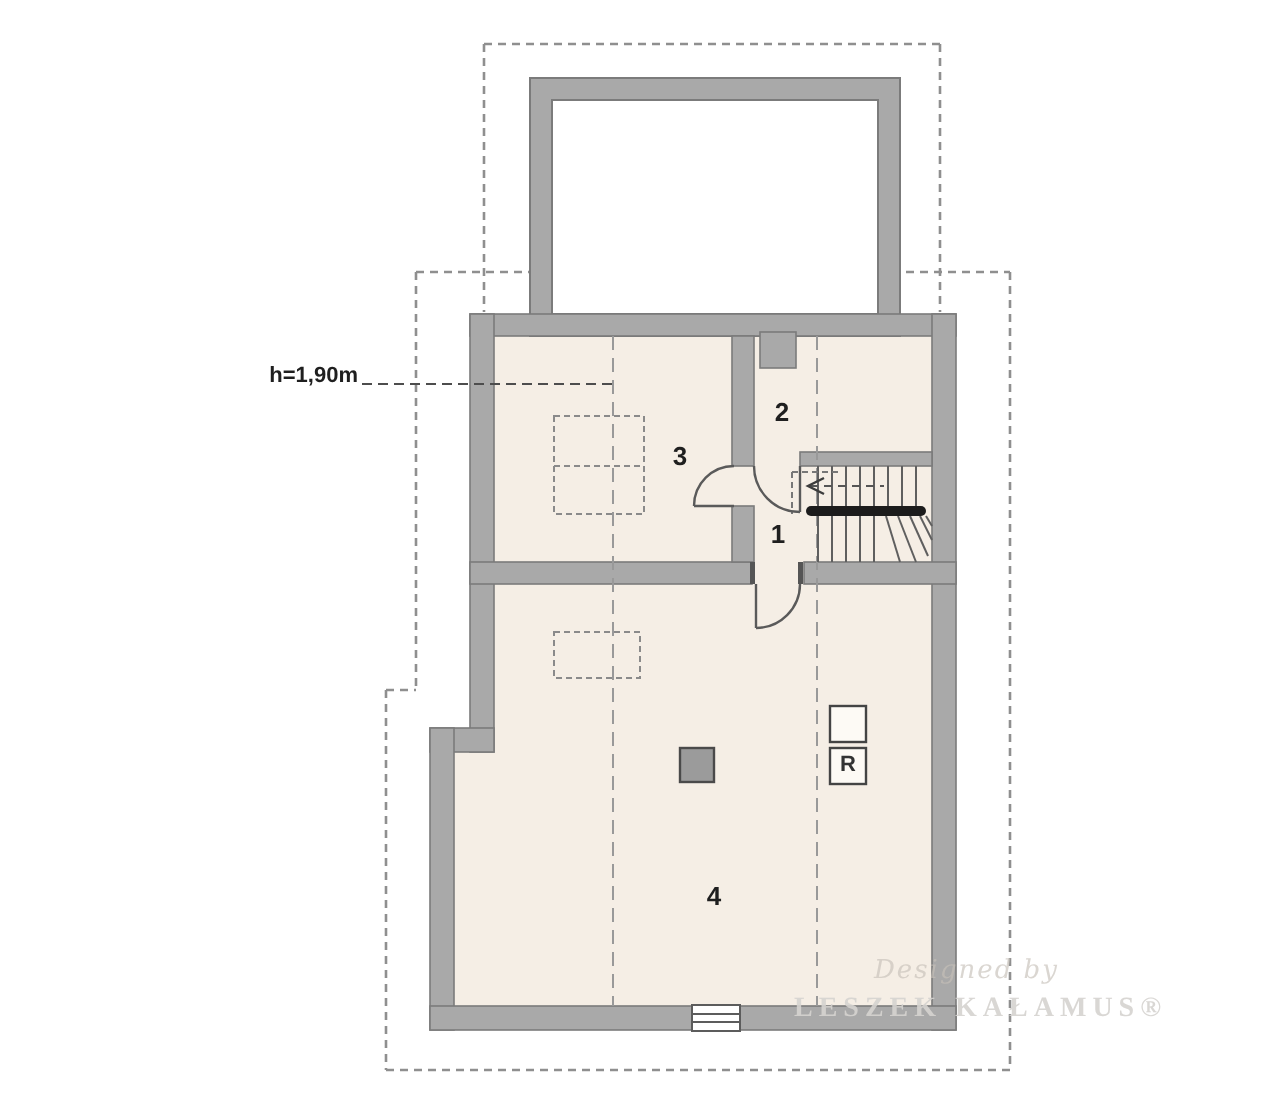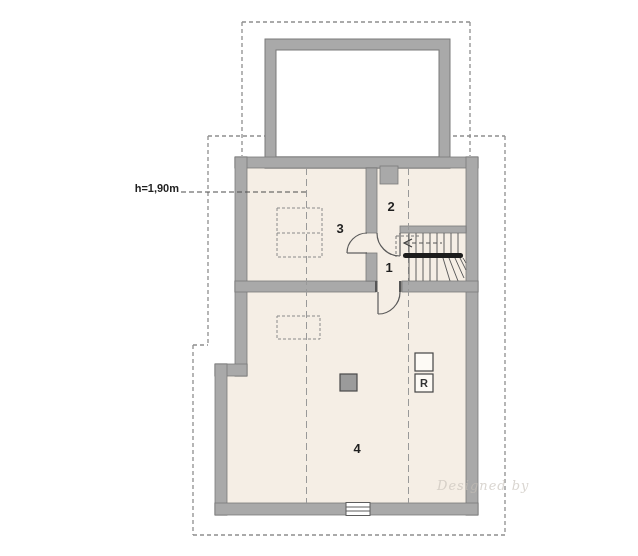--- a/index.html
+++ b/index.html
@@ -139,13 +139,14 @@
   <span class="lbl-small" style="left:127px;top:183px;width:52px;text-align:right;">h=1,90m</span>
 
   <span class="lbl" style="left:389px;top:267px;">1</span>
   <span class="lbl" style="left:391px;top:206px;">2</span>
   <span class="lbl" style="left:340px;top:228px;">3</span>
   <span class="lbl" style="left:357px;top:448px;">4</span>
 
   <span class="r-lbl" style="left:424px;top:383px;">R</span>
 
   <span class="wm-script" style="left:437px;top:478px;">Designed by</span>
+  <span class="wm-name" style="left:397px;top:497px;">LESZEK KAŁAMUS®</span>
 </div>
 
 </body></html>

